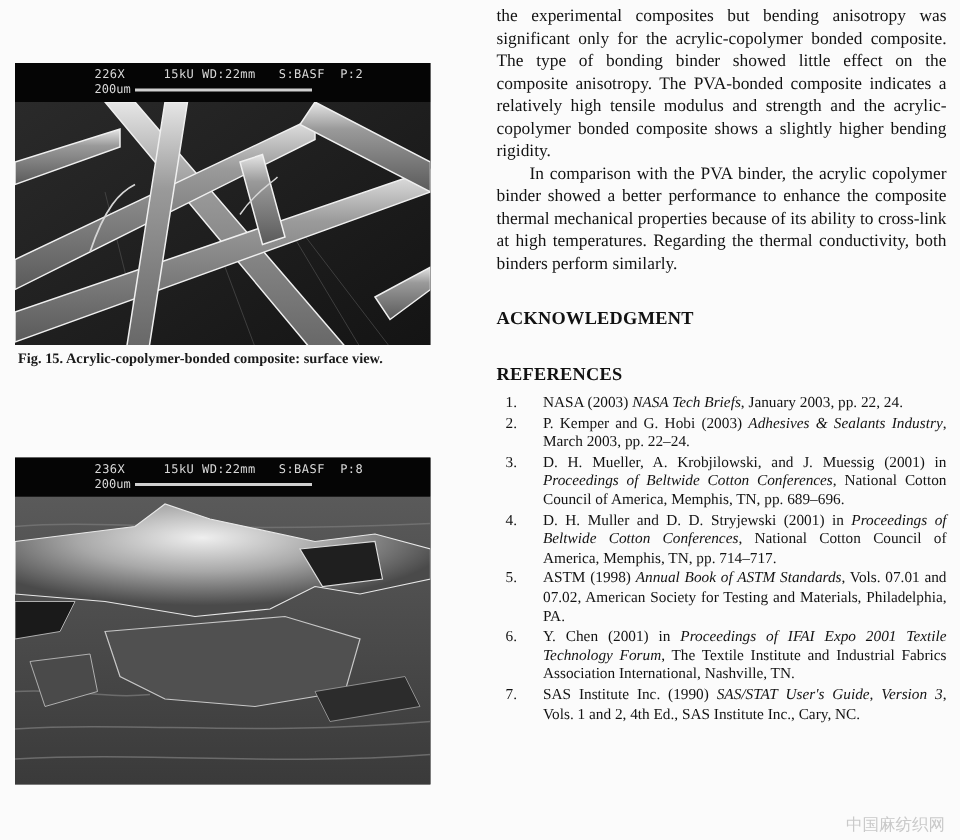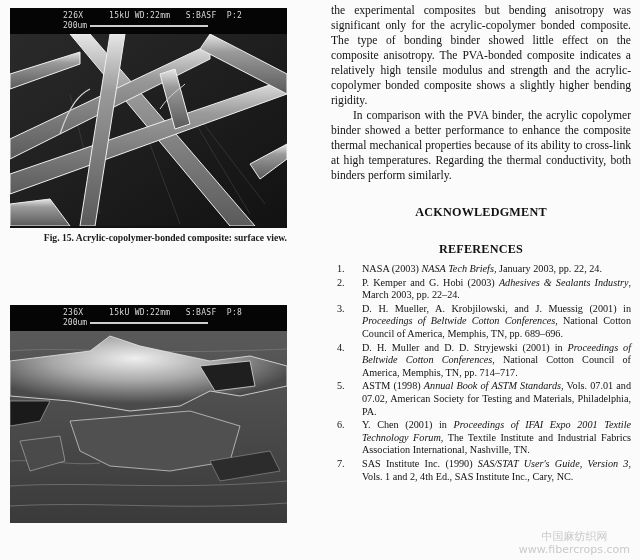--- a/index.html
+++ b/index.html
@@ -7,46 +7,46 @@
     width: 640px; height: 560px; overflow: hidden; position: relative;
     background: #fbfbfb; color: #141414;
     font-family: "Liberation Serif", "DejaVu Serif", serif;
   }
   .figure { position: absolute; left: 10px; width: 277px; }
   .fig15 { top: 8px; }
   .fig16 { top: 305px; }
   .sem {
     position: relative; width: 277px; background: #111; overflow: hidden;
   }
-  .fig15 .sem { height: 220px; }
+  .fig15 .sem { height: 188px; margin-top: 34px; }
   .fig16 .sem { height: 218px; }
   .sem-header {
     position: absolute; left: 0; top: 0; width: 100%; height: 26px; background: #050505;
     font-family: "DejaVu Sans Mono", "Liberation Mono", monospace; font-size: 8px; color: #d8d8d8;
   }
   .sem-line1 { position: absolute; left: 53px; top: 3px; white-space: pre; letter-spacing: 0.3px; }
   .sem-scale { position: absolute; left: 53px; top: 13px; }
   .scale-bar { position: absolute; left: 80px; top: 17px; height: 1.5px; background: #cfcfcf; }
   .fig15 .scale-bar { width: 118px; }
   .fig16 .scale-bar { width: 118px; }
   .sem-image { position: absolute; left: 0; top: 26px; width: 100%; bottom: 0; }
   .caption {
     font-size: 9.6px; font-weight: bold; line-height: 12px; margin-top: 4px;
     color: #1a1a1a;
   }
-  .fig15 .caption { text-align: right; padding-left: 2px; }
+  .fig15 .caption { text-align: left; padding-left: 2px; }
   .fig16 .caption { text-align: center; }
 
   .col {
     position: absolute; left: 331px; top: 3px; width: 300px;
     font-size: 11.6px; line-height: 15px; color: #121212;
   }
   .para { margin: 0; text-align: justify; }
   .para.indent { text-indent: 22px; }
-  .heading { font-weight: bold; font-size: 12.2px; margin: 14px 0 11px 0; letter-spacing: 0.2px; text-align: center; }
+  .heading { font-weight: bold; font-size: 12.2px; margin: 14px 0 11px 0; letter-spacing: 0.2px; }
   .refs { list-style: none; padding: 0; margin: 0; font-size: 10.2px; line-height: 12.6px; }
   .refs li { position: relative; padding-left: 31px; margin-bottom: 1px; text-align: justify; }
   .ref-num { position: absolute; left: 6px; top: 0; }
   .refs i { font-style: italic; }
 
   .watermark {
     position: absolute; right: 10px; bottom: 4px; text-align: center;
     font-family: "DejaVu Sans", sans-serif; color: #c9c9c9; font-size: 11px; line-height: 13px;
   }
 </style>
@@ -146,14 +146,13 @@
     <li><span class="ref-num">3.</span><span>D. H. Mueller, A. Krobjilowski, and J. Muessig (2001) in </span><i>Proceedings of Beltwide Cotton Conferences</i><span>, National Cotton Council of America, Memphis, TN, pp. 689–696.</span></li>
     <li><span class="ref-num">4.</span><span>D. H. Muller and D. D. Stryjewski (2001) in </span><i>Proceedings of Beltwide Cotton Conferences</i><span>, National Cotton Council of America, Memphis, TN, pp. 714–717.</span></li>
     <li><span class="ref-num">5.</span><span>ASTM (1998) </span><i>Annual Book of ASTM Standards</i><span>, Vols. 07.01 and 07.02, American Society for Testing and Materials, Philadelphia, PA.</span></li>
     <li><span class="ref-num">6.</span><span>Y. Chen (2001) in </span><i>Proceedings of IFAI Expo 2001 Textile Technology Forum</i><span>, The Textile Institute and Industrial Fabrics Association International, Nashville, TN.</span></li>
     <li><span class="ref-num">7.</span><span>SAS Institute Inc. (1990) </span><i>SAS/STAT User's Guide, Version 3</i><span>, Vols. 1 and 2, 4th Ed., SAS Institute Inc., Cary, NC.</span></li>
   </ol>
 </div>
 
 <div class="watermark">
   <div>中国麻纺织网</div>
-  <div>www.fibercrops.com</div>
 </div>
 
 </body></html>

